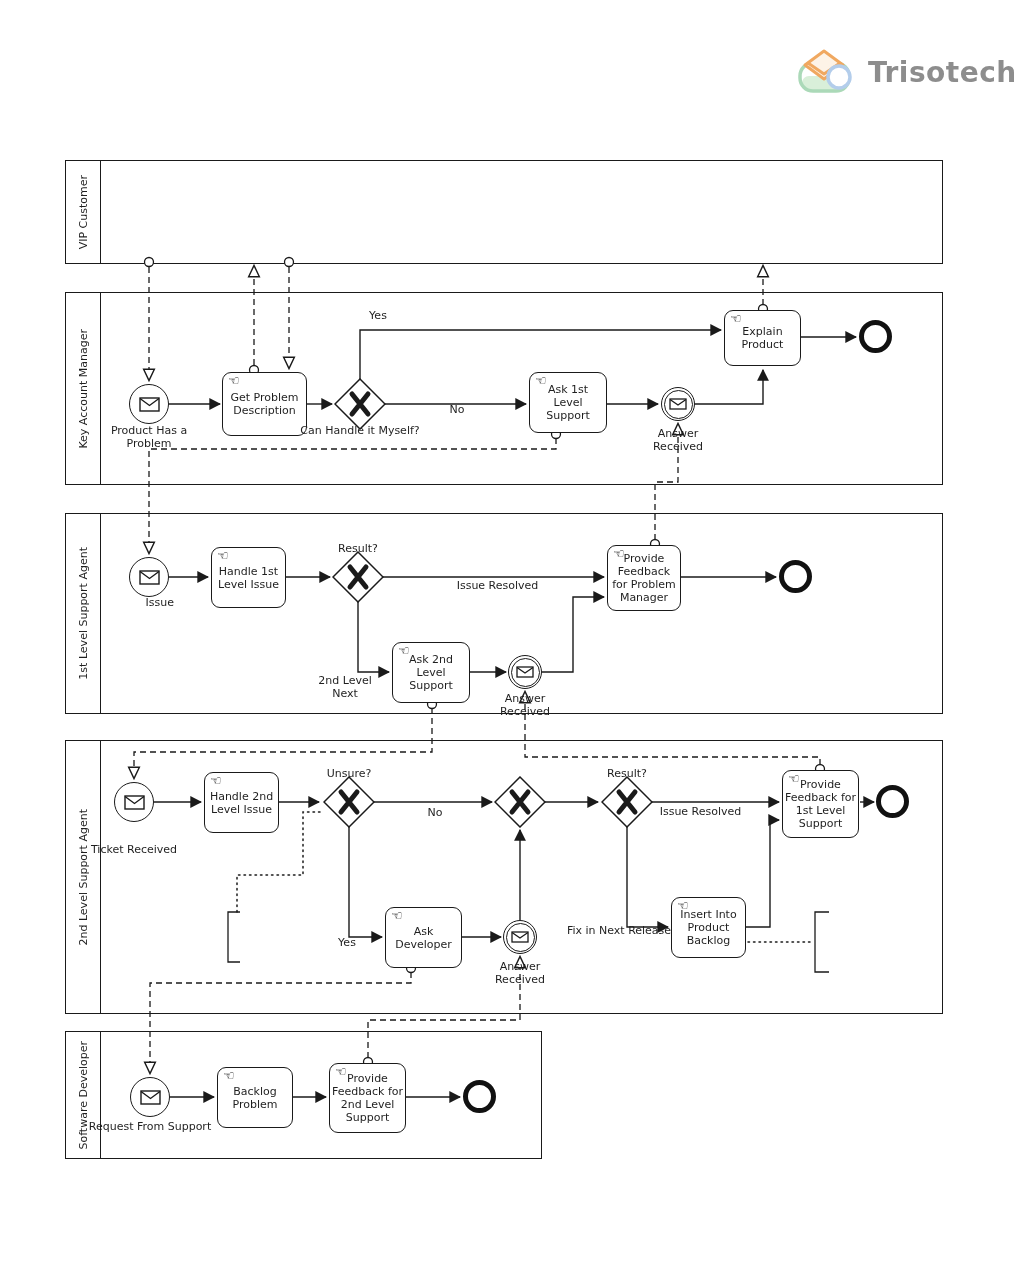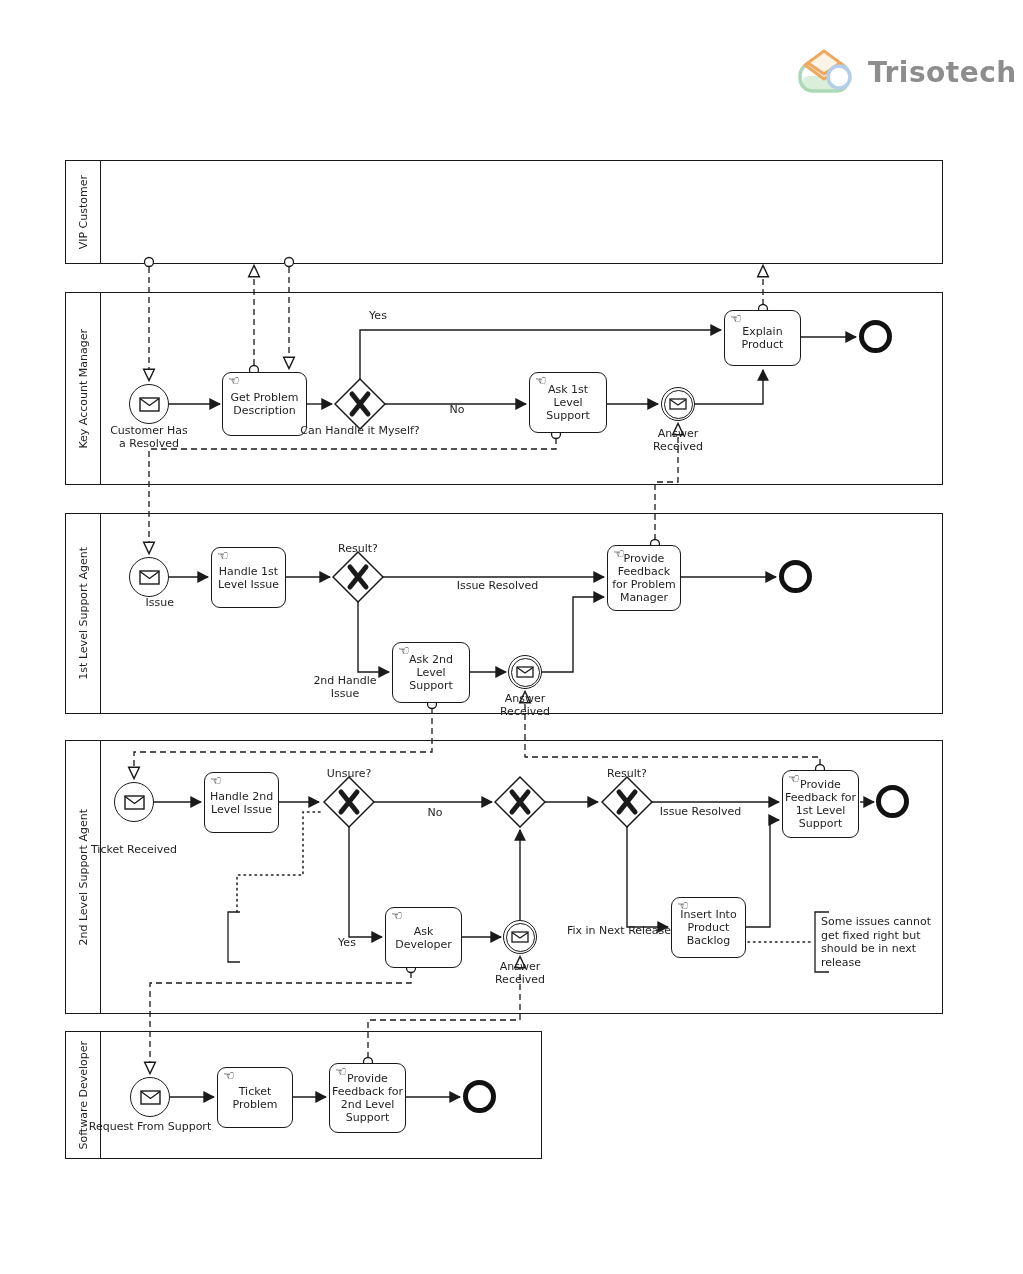--- a/index.html
+++ b/index.html
@@ -149,21 +149,21 @@
       <path class="bracket" d="M829,912 L815,912 L815,972 L829,972"></path>
     </g>
   </svg>
 
   <div class="event start" style="left:129px;top:384px;">
     <svg width="21" height="15" viewBox="0 0 21 15">
         <rect x="1" y="1" width="19" height="13" fill="#fff" stroke="#1a1a1a" stroke-width="1.4"></rect>
         <polyline points="1,1.5 10.5,8.5 20,1.5" fill="none" stroke="#1a1a1a" stroke-width="1.4"></polyline>
       </svg>
   </div>
-  <div class="lbl" style="left:108px;top:424px;width:82px;">Customer Has a Resolved</div>
+  <div class="lbl" style="left:108px;top:424px;width:82px;">Product Has a Problem</div>
 
   <div class="task" style="left:222px;top:372px;width:85px;height:64px;">
     <span class="task-icon">☜</span>
     <span>Get Problem Description</span>
   </div>
 
   <div class="gw" style="left:334px;top:378px;">
     <svg width="52" height="52" viewBox="0 0 52 52">
         <polygon points="26,1 51,26 26,51 1,26" fill="#fff" stroke="#1a1a1a" stroke-width="1.5"></polygon>
         <path d="M18,16 L34,36 M34,16 L18,36" stroke="#1a1a1a" stroke-width="5" stroke-linecap="round"></path>
@@ -211,21 +211,21 @@
 
   <div class="gw" style="left:332px;top:551px;">
     <svg width="52" height="52" viewBox="0 0 52 52">
         <polygon points="26,1 51,26 26,51 1,26" fill="#fff" stroke="#1a1a1a" stroke-width="1.5"></polygon>
         <path d="M18,16 L34,36 M34,16 L18,36" stroke="#1a1a1a" stroke-width="5" stroke-linecap="round"></path>
       </svg>
   </div>
   <div class="lbl" style="left:328px;top:542px;width:60px;">Result?</div>
 
   <div class="lbl" style="left:450px;top:579px;width:95px;">Issue Resolved</div>
-  <div class="lbl" style="left:304px;top:674px;width:82px;">2nd Handle Issue</div>
+  <div class="lbl" style="left:304px;top:674px;width:82px;">2nd Level Next</div>
 
   <div class="task" style="left:607px;top:545px;width:74px;height:66px;">
     <span class="task-icon">☜</span>
     <span>Provide Feedback for Problem Manager</span>
   </div>
 
   <div class="task" style="left:392px;top:642px;width:78px;height:61px;">
     <span class="task-icon">☜</span>
     <span>Ask 2nd Level Support</span>
   </div>
@@ -303,33 +303,32 @@
     <span>Insert Into Product Backlog</span>
   </div>
 
   <div class="task" style="left:782px;top:770px;width:77px;height:68px;">
     <span class="task-icon">☜</span>
     <span>Provide Feedback for 1st Level Support</span>
   </div>
 
   <div class="event end" style="left:876px;top:785px;"></div>
 
-  <div class="note" style="left:821px;top:915px;width:118px;">Some issues cannot get fixed right but should be in next release</div>
 
   <div class="event start" style="left:130px;top:1077px;">
     <svg width="21" height="15" viewBox="0 0 21 15">
         <rect x="1" y="1" width="19" height="13" fill="#fff" stroke="#1a1a1a" stroke-width="1.4"></rect>
         <polyline points="1,1.5 10.5,8.5 20,1.5" fill="none" stroke="#1a1a1a" stroke-width="1.4"></polyline>
       </svg>
   </div>
   <div class="lbl" style="left:85px;top:1120px;width:130px;">Request From Support</div>
 
   <div class="task" style="left:217px;top:1067px;width:76px;height:61px;">
     <span class="task-icon">☜</span>
-    <span>Ticket Problem</span>
+    <span>Backlog Problem</span>
   </div>
 
   <div class="task" style="left:329px;top:1063px;width:77px;height:70px;">
     <span class="task-icon">☜</span>
     <span>Provide Feedback for 2nd Level Support</span>
   </div>
 
   <div class="event end" style="left:463px;top:1080px;"></div>
 
 </div>

